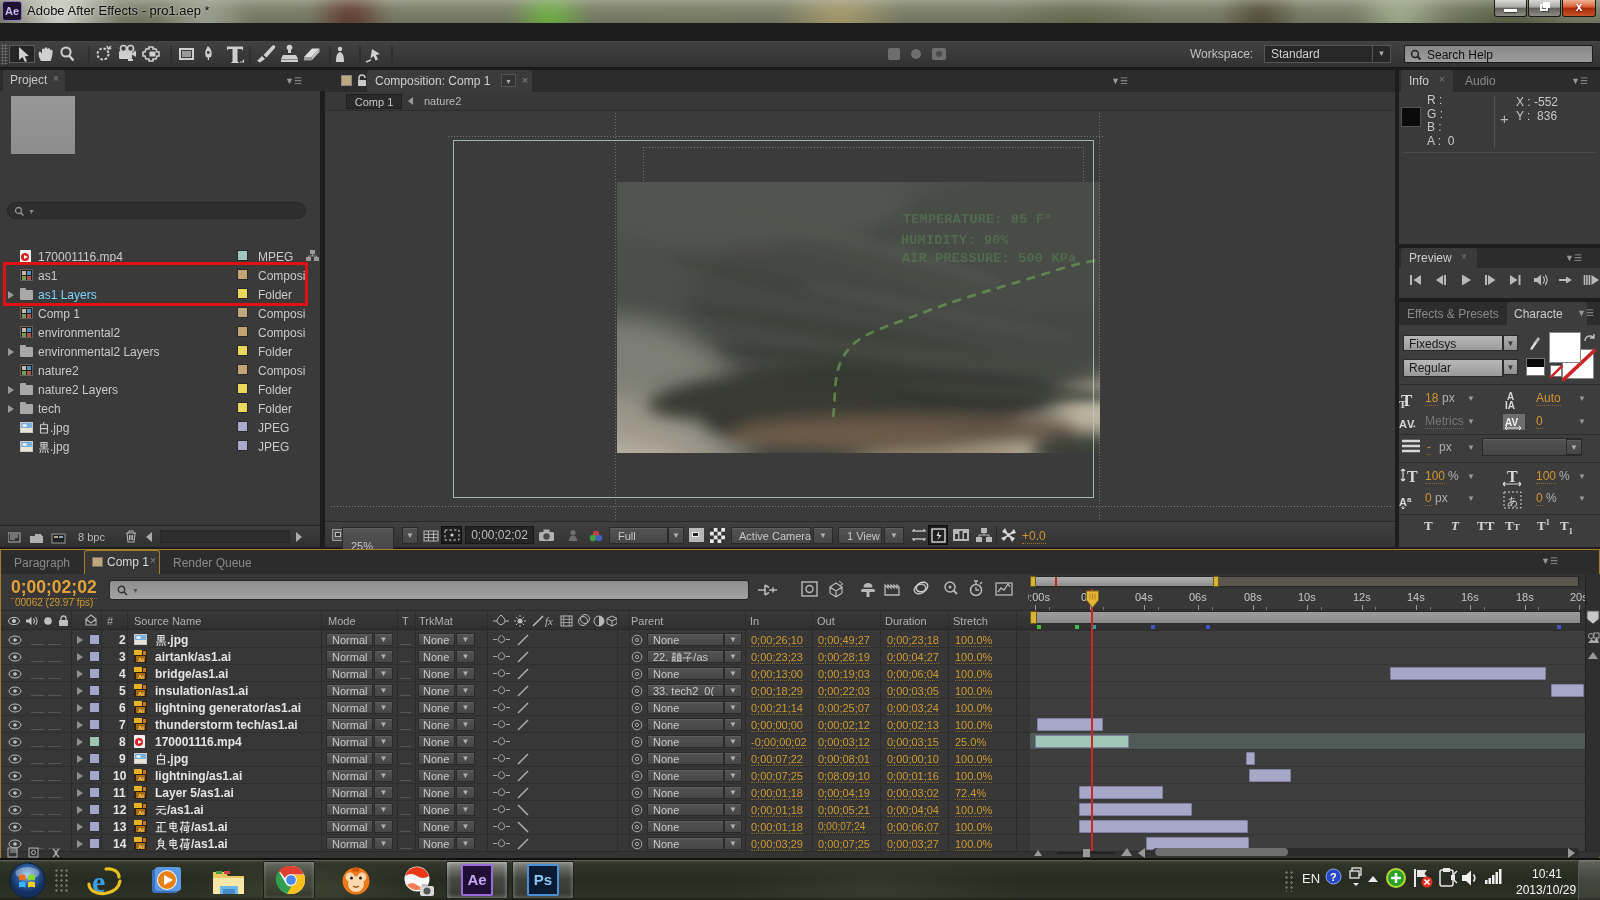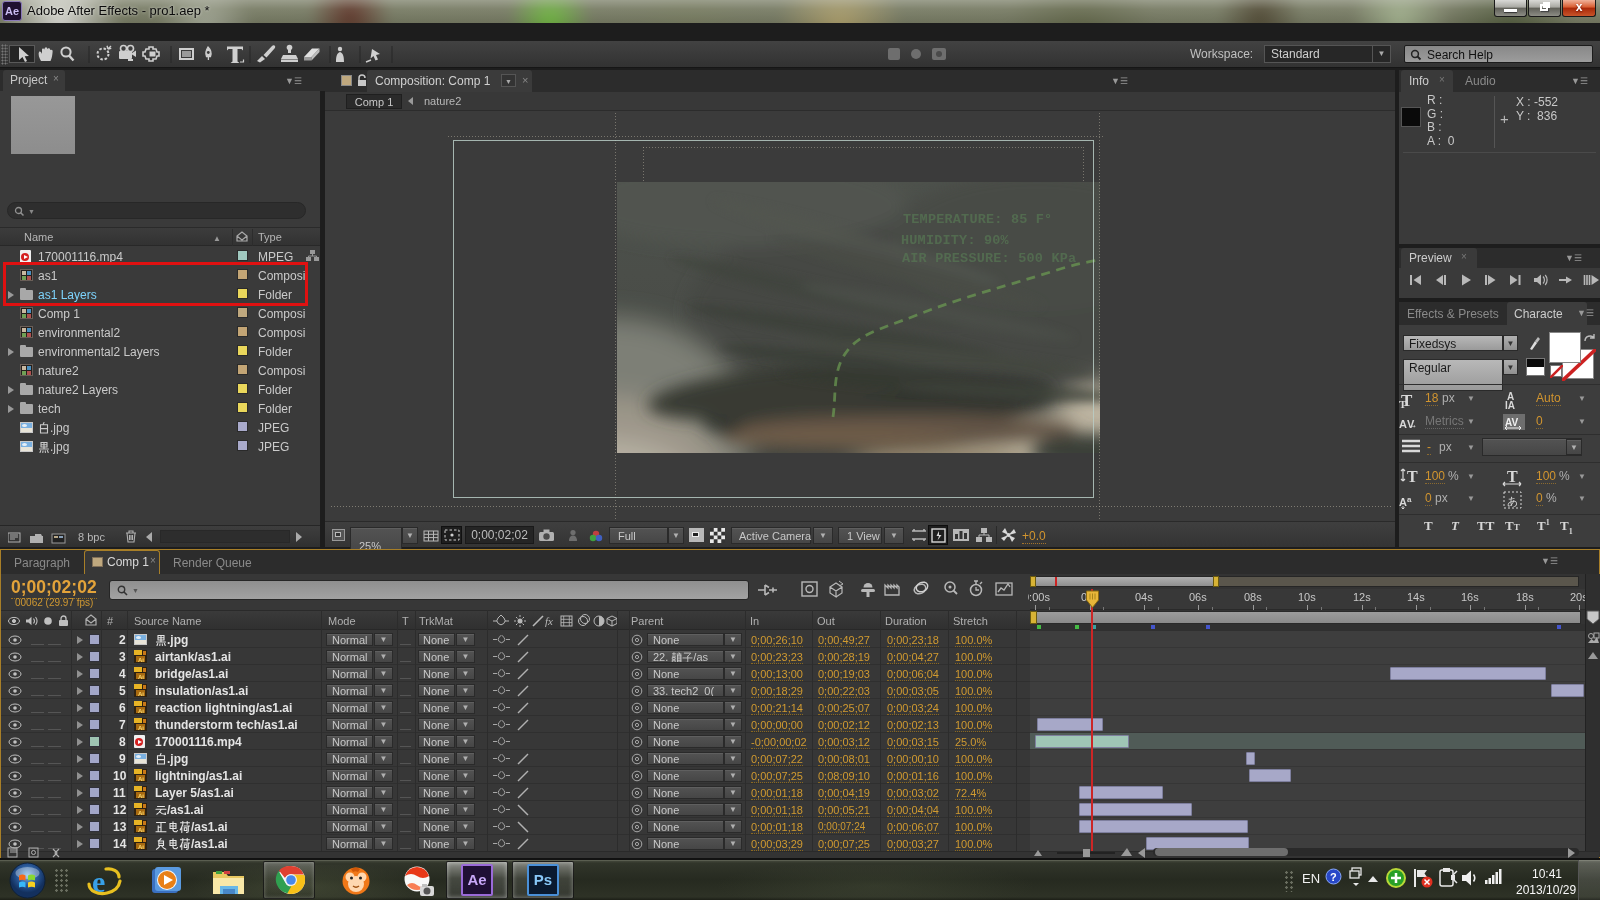--- a/index.html
+++ b/index.html
@@ -111,30 +111,20 @@
         </div>
    <div class="a" style="left:285px;top:6px;color:#999;font-size:9px">▼<span style="letter-spacing:-1px">☰</span></div>
  </div>
  <div class="a" style="left:11px;top:26px;width:64px;height:58px;background:linear-gradient(#989898,#8d8d8d)"></div>
  <div class="a" style="left:7px;top:132px;width:299px;height:17px;background:#2e2e2e;border:1px solid #272727;border-radius:9px">
    <svg class="a" style="left:6px;top:3px" width="11" height="11">
           <circle cx="4.5" cy="4.5" r="3" fill="none" stroke="#909090" stroke-width="1.3"></circle>
           <path d="M6.7 6.7 L9.5 9.5" stroke="#909090" stroke-width="1.5"></path>
         </svg>
    <div class="a" style="left:20px;top:5px;width:7px;height:5px;color:#888;font-size:7px">▼</div>
- </div>
- <div class="a" style="left:0;top:157px;width:320px;height:19px;background:linear-gradient(#3c3c3c,#323232);border-top:1px solid #2a2a2a;border-bottom:1px solid #282828">
-   <div class="a" style="left:24px;top:3px;font-size:11px;color:#b5b5b5">Name</div>
-   <div class="a" style="left:213px;top:6px;color:#999;font-size:8px">▲</div>
-   <svg class="a" style="left:236px;top:3px" width="13" height="12">
-          <path d="M1 5 L6 1 L11 5 L11 10 L6 10 L1 10 Z M1 5 L6 9 L11 5" fill="none" stroke="#aaa" stroke-width="1.2"></path>
-        </svg>
-   <div class="a" style="left:258px;top:3px;font-size:11px;color:#b5b5b5">Type</div>
-   <div class="vline a" style="left:232px;top:1px;height:17px"></div>
-   <div class="vline a" style="left:252px;top:1px;height:17px"></div>
  </div>
 <div class="a" style="left:20px;top:180px;width:11px;height:13px;background:#f0f0f0;border-radius:1px">
         <div class="a" style="left:1px;top:3px;width:8px;height:8px;border-radius:50%;background:#d42020"></div>
         <div class="a" style="left:4px;top:5px;width:0;height:0;border-left:4px solid #fff;border-top:2.5px solid transparent;border-bottom:2.5px solid transparent"></div>
       </div>
  <div class="a" style="left:38px;top:180px;font-size:12px;color:#cacaca">170001116.mp4</div>
  <div class="a" style="left:237px;top:180px;width:11px;height:11px;background:#9fc8bf;border:1px solid #2a2a2a"></div>
  <div class="a" style="left:258px;top:180px;font-size:12px;color:#cacaca">MPEG</div>
 <div class="a" style="left:20px;top:199px;width:13px;height:12px;background:#241f1c;border:1px solid #6a5f58">
         <div class="a" style="left:1px;top:1px;width:4px;height:4px;background:#c8b8a0"></div>
@@ -339,21 +329,21 @@
   <div class="a" style="left:128px;top:29px;width:641px;height:358px;border:1px solid rgba(185,205,198,.85)"></div>
   <div class="a dotted-h" style="left:318px;top:36px;width:440px;height:1px;opacity:.5"></div>
   <div class="a dotted-v" style="left:318px;top:36px;width:1px;height:35px;opacity:.5"></div>
   <div class="a dotted-v" style="left:758px;top:36px;width:1px;height:35px;opacity:.5"></div>
  </div>
 
  <div class="a" style="left:0;top:451px;width:1070px;height:26px;background:linear-gradient(#3f3f3f,#343434);border-top:1px solid #2a2a2a">
   <div class="a" style="left:7px;top:7px;width:13px;height:12px;border:1px solid #999;background:#555">
           <div class="a" style="left:2px;top:2px;width:6px;height:5px;background:#333;border:1px solid #bbb"></div>
         </div>
-  <div class="a dd" style="left:25px;top:5px;width:52px;height:17px;padding:12px 8px">25%</div>
+  <div class="a dd" style="left:17px;top:5px;width:52px;height:17px;padding:12px 8px">25%</div>
   <div class="a ddarrow" style="left:77px;top:5px;width:16px;height:17px;line-height:16px">▼</div>
   <svg class="a" style="left:98px;top:6px" width="52" height="16">
     <g stroke="#b8b8b8" fill="none">
             <rect x="1" y="3" width="14" height="10"></rect>
             <path d="M5.5 3 v10 M10.5 3 v10 M1 6.3 h14 M1 9.6 h14" stroke-width="1"></path>
           </g>
   </svg>
   <div class="a" style="left:116px;top:4px;width:21px;height:18px;background:#1e1e1e;border:1px solid #111">
           <svg style="position:absolute;left:2px;top:2px" width="17" height="13">
             <rect x="1" y="1" width="14" height="10" fill="none" stroke="#cfcfcf" stroke-dasharray="2.5 2"></rect>
@@ -501,21 +491,21 @@
         <path d="M8 7 L11 3 L13 5 L10 9 Z" fill="#bbb"></path>
       </svg>
  <div class="a" style="left:163px;top:47px;width:32px;height:30px;background:#fff;border:1px solid #888"></div>
  <svg class="a" style="left:163px;top:47px" width="34" height="32">
         <path d="M0 32 L34 0" stroke="#cc2222" stroke-width="3.5"></path>
       </svg>
  <div class="a" style="left:150px;top:30px;width:32px;height:31px;background:#fff;border:1px solid #888"></div>
  <svg class="a" style="left:184px;top:30px" width="14" height="13">
         <path d="M2 9 a5 5 0 0 1 9 -3 M11 2 v4 h-4" fill="none" stroke="#bbb" stroke-width="1.4"></path>
       </svg>
- <div class="a" style="left:4px;top:57px;width:100px;height:32px;background:linear-gradient(#b8b8b8,#9a9a9a);border:1px solid #2a2a2a;color:#1a1a1a;font-size:12px;padding:1px 5px">Regular</div>
+ <div class="a" style="left:4px;top:57px;width:100px;height:18px;background:linear-gradient(#b8b8b8,#9a9a9a);border:1px solid #2a2a2a;color:#1a1a1a;font-size:12px;padding:1px 5px">Regular</div>
  <div class="a" style="left:104px;top:57px;width:15px;height:16px;background:linear-gradient(#b0b0b0,#909090);border:1px solid #2a2a2a;color:#333;font-size:8px;text-align:center;line-height:15px">▼</div>
  <div class="a" style="left:127px;top:56px;width:19px;height:18px;background:#fff;border:1px solid #777">
         <div class="a" style="left:0;top:0;width:17px;height:8px;background:#0a0a0a"></div>
       </div>
  <div class="a" style="left:151px;top:63px;width:12px;height:12px;background:#fff;border:1px solid #777"></div>
  <svg class="a" style="left:151px;top:63px" width="13" height="13">
         <path d="M0 13 L13 0" stroke="#cc2222" stroke-width="2.5"></path>
       </svg>
  <div class="a" style="left:0;top:82px;width:201px;height:1px;background:#2e2e2e"></div>
 
@@ -889,21 +879,21 @@
       <div class="a" style="left:47px;top:162px;width:13px;height:1px;background:#555"></div>
       <div class="a" style="left:76px;top:154px;width:0;height:0;border-left:6px solid #909090;border-top:4px solid transparent;border-bottom:4px solid transparent"></div>
       <div class="a" style="left:88px;top:152px;width:11px;height:11px;background:#a2a6c8;border:1px solid #30303a"></div>
       <div class="a rowtxt" style="left:118px;top:151px">6</div>
       <div class="a" style="left:133px;top:151px;width:13px;height:13px;background:#2e2212">
         <div class="a" style="left:0;top:0;width:8px;height:5px;background:#e8b425"></div>
         <div class="a" style="left:9px;top:1px;width:3px;height:4px;background:#c87818"></div>
         <div class="a" style="left:2px;top:6px;width:9px;height:6px;background:#a86a10"></div>
         <div class="a" style="left:4px;top:7px;font-size:6px;color:#f8d870;font-weight:bold">Ai</div>
       </div>
-      <div class="a rowtxt" style="left:154px;top:151px;white-space:nowrap">reaction lightning/as1.ai</div>
+      <div class="a rowtxt" style="left:154px;top:151px;white-space:nowrap">lightning generator/as1.ai</div>
       <div class="a dd" style="left:325px;top:151px;width:47px;height:13px;line-height:12px;padding-left:5px">Normal</div>
       <div class="a ddarrow" style="left:373px;top:151px;width:19px;height:13px;line-height:12px">▼</div>
       <div class="a" style="left:399px;top:162px;width:11px;height:1px;background:#555"></div>
       <div class="a dd" style="left:417px;top:151px;width:37px;height:13px;line-height:12px;padding-left:4px">None</div>
       <div class="a ddarrow" style="left:455px;top:151px;width:19px;height:13px;line-height:12px">▼</div>
       <svg class="a" style="left:492px;top:153px" width="18" height="9">
         <path d="M0 4.5 h4 M13 4.5 h4 M8.5 4.5 m-2.6 -2 a3.2 3.2 0 1 0 5.2 0 l-2.6 -2.5 Z" stroke="#a8a8a8" fill="none"></path>
       </svg>
       <svg class="a" style="left:516px;top:152px" width="12" height="12">
         <path d="M1 11 L11 1" stroke="#b0b0b0" stroke-width="1.5"></path>

